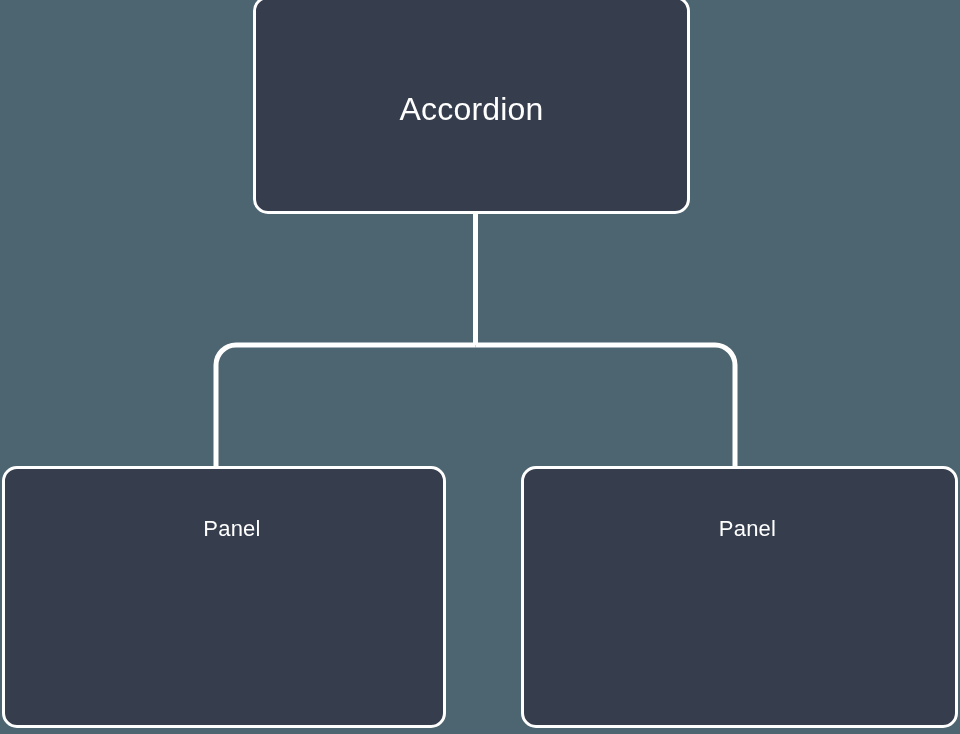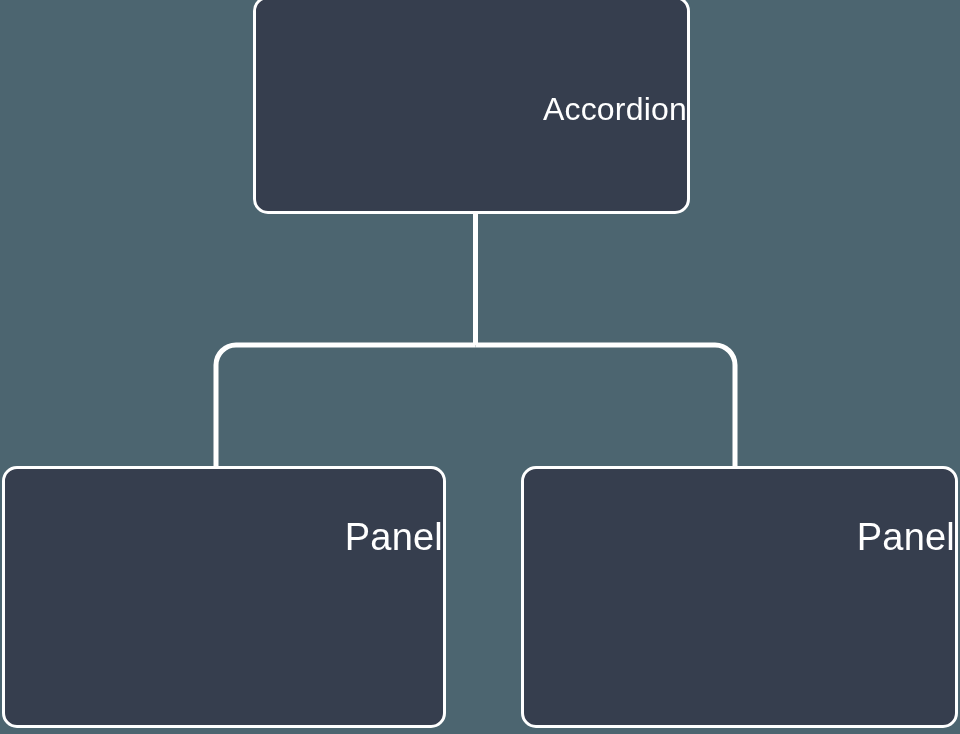--- a/index.html
+++ b/index.html
@@ -34,21 +34,21 @@
     position: absolute;
     background: #363e4e;
     border: 3px solid #ffffff;
     border-radius: 15px;
     box-sizing: border-box;
   }
   .node-title {
     color: #ffffff;
     font-size: 31px;
     font-weight: 400;
-    text-align: right;
+    text-align: center;
     letter-spacing: 0.2px;
     white-space: nowrap;
   }
 
   #node-accordion {
     left: 253px;
     top: -4px;
     width: 437px;
     height: 218px;
   }
@@ -70,21 +70,21 @@
     left: 521px;
     top: 466px;
     width: 437px;
     height: 262px;
   }
   .panel-title {
     position: absolute;
     left: 16px;
     right: 0;
     top: 47px;
-    font-size: 38px;
+    font-size: 22px;
   }
 </style>
 </head>
 <body>
 
 <div id="stage">
 
   <svg class="connectors" viewBox="0 0 960 734">
 
     <path d="M 475.5 214 L 475.5 345" fill="none" stroke="#ffffff" stroke-width="5"></path>

